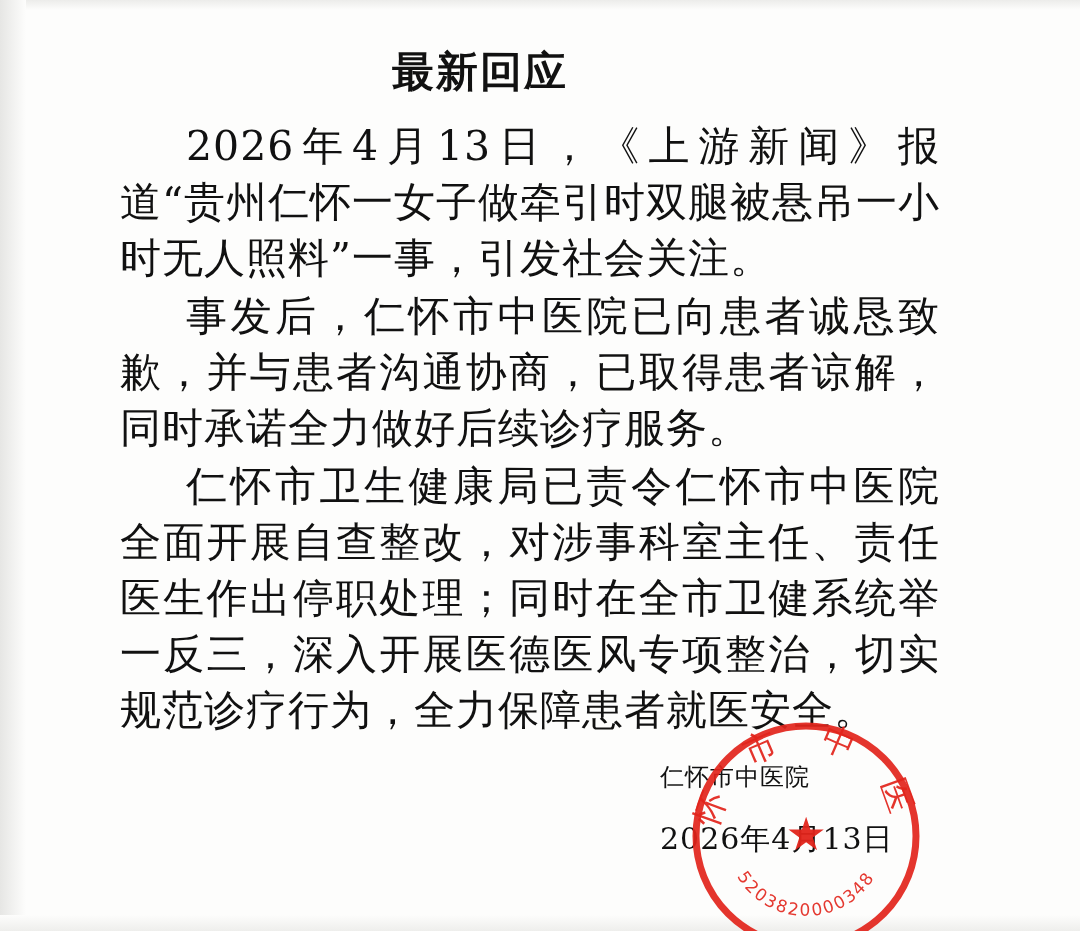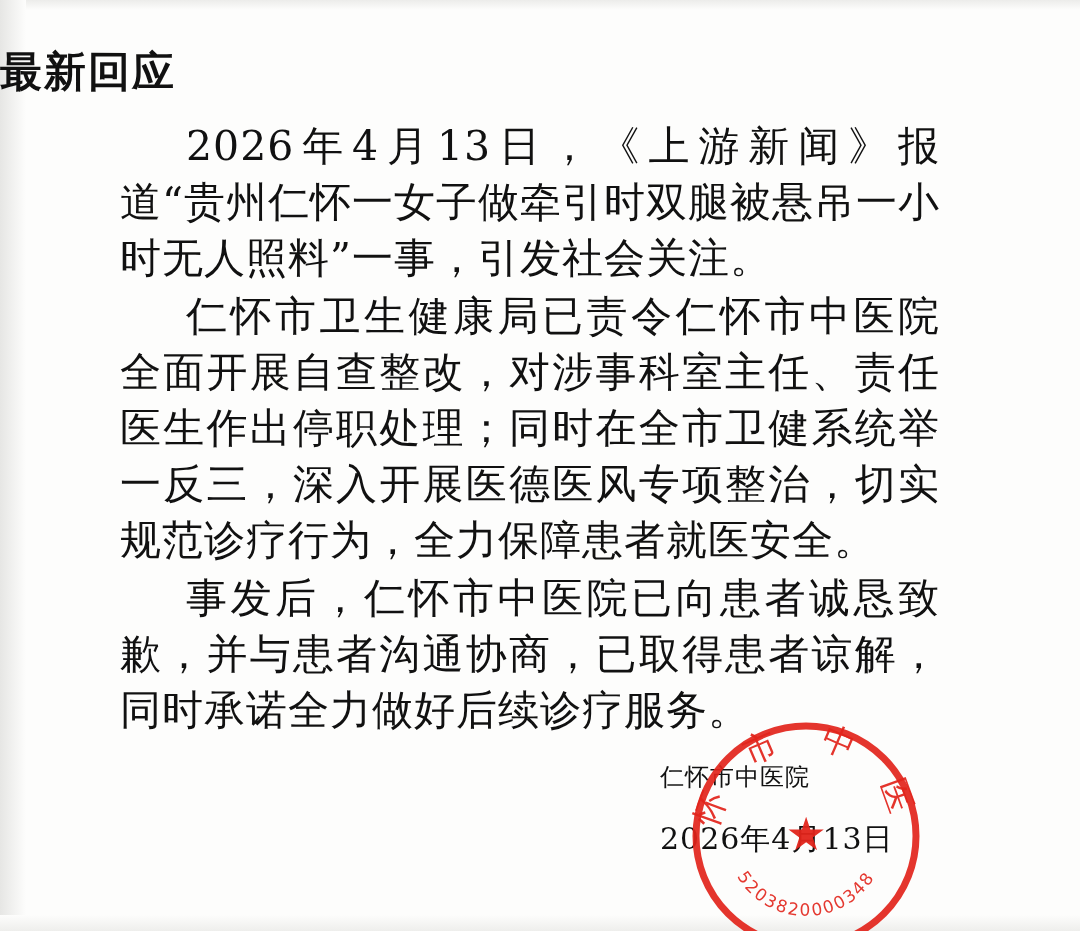--- a/index.html
+++ b/index.html
@@ -41,20 +41,21 @@
     left: 0; bottom: 0;
     width: 1080px; height: 16px;
     background: linear-gradient(to top, #eeeeec 0%, #fdfdfc 100%);
   }
 
   .doc-title {
     position: absolute;
     top: 16px;
     left: 0;
     width: 960px;
+    text-align: center;
     font-size: 42px;
     font-weight: bold;
     letter-spacing: 2px;
     font-family: "DejaVu Serif", "Liberation Serif", serif;
   }
 
   .body-text {
     position: absolute;
     top: 118px;
     left: 120px;
@@ -108,22 +109,22 @@
 <div class="page">
 
   <div class="edge-top"></div>
   <div class="edge-left"></div>
   <div class="edge-bottom"></div>
 
   <h1 class="doc-title">最新回应</h1>
 
   <div class="body-text">
     <p class="para">2026年4月13日，《上游新闻》报道“贵州仁怀一女子做牵引时双腿被悬吊一小时无人照料”一事，引发社会关注。</p>
+    <p class="para">事发后，仁怀市中医院已向患者诚恳致歉，并与患者沟通协商，已取得患者谅解，同时承诺全力做好后续诊疗服务。</p>
     <p class="para">仁怀市卫生健康局已责令仁怀市中医院全面开展自查整改，对涉事科室主任、责任医生作出停职处理；同时在全市卫健系统举一反三，深入开展医德医风专项整治，切实规范诊疗行为，全力保障患者就医安全。</p>
-    <p class="para">事发后，仁怀市中医院已向患者诚恳致歉，并与患者沟通协商，已取得患者谅解，同时承诺全力做好后续诊疗服务。</p>
   </div>
 
   <div class="sign-block">
     <div class="sign-org">仁怀市中医院</div>
     <div class="sign-date">2026年4月13日</div>
   </div>
 
   <div class="seal">
     <svg width="236" height="236" viewBox="0 0 236 236" xmlns="http://www.w3.org/2000/svg">
       <defs>

